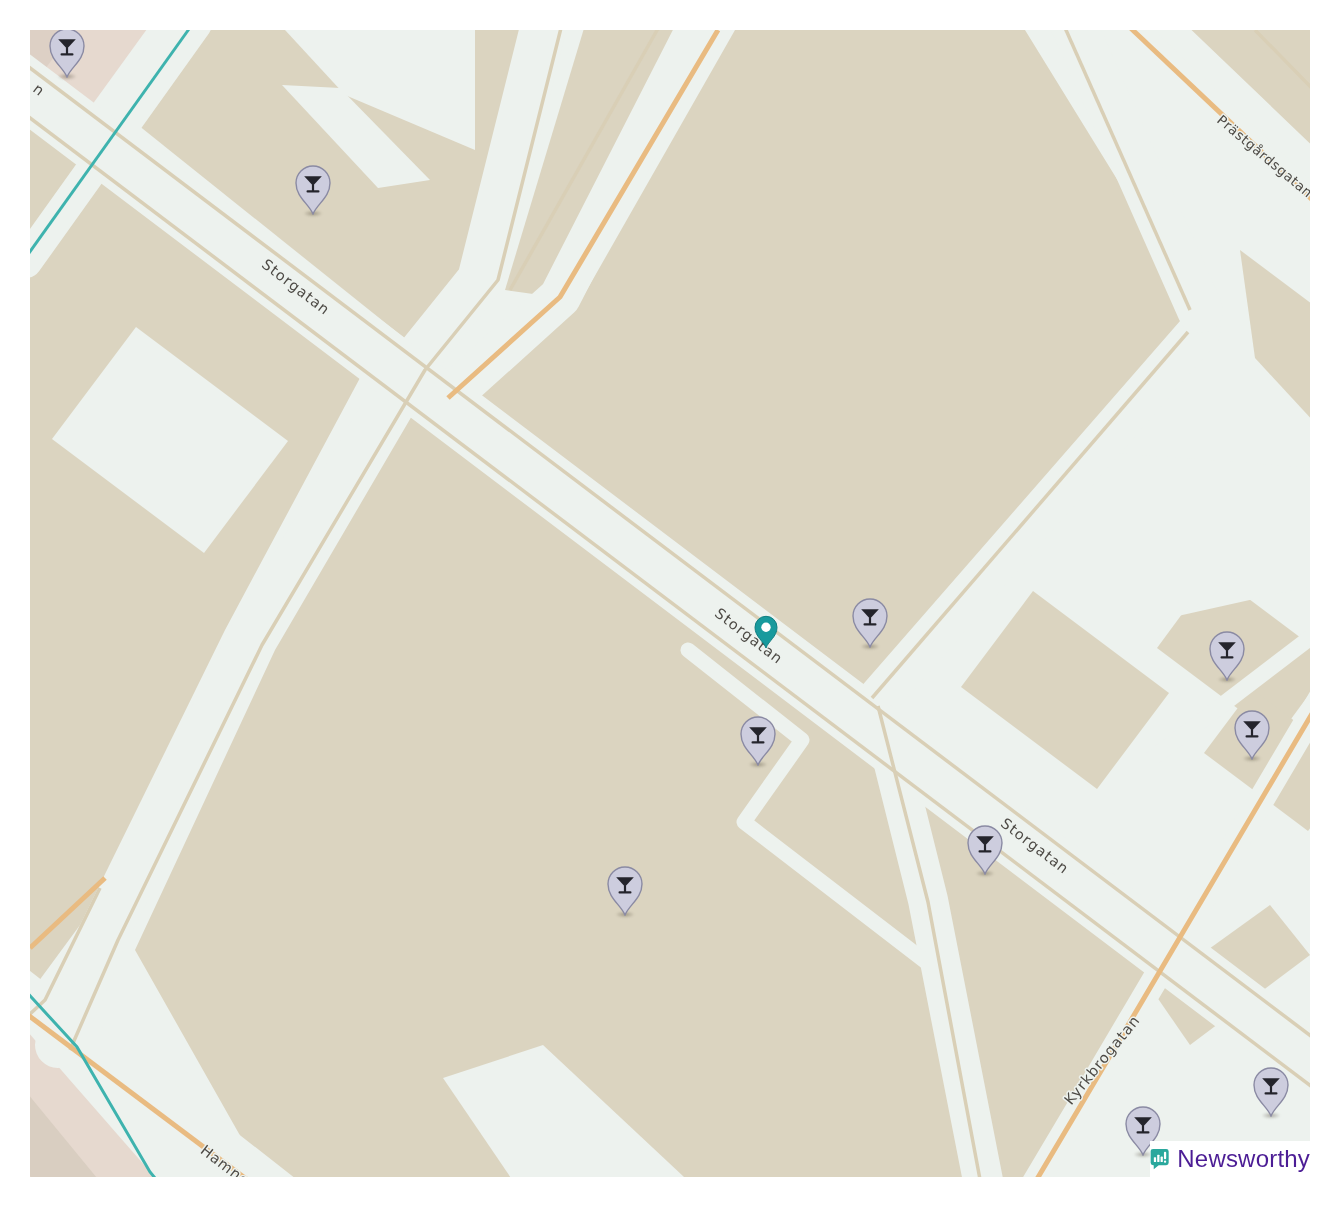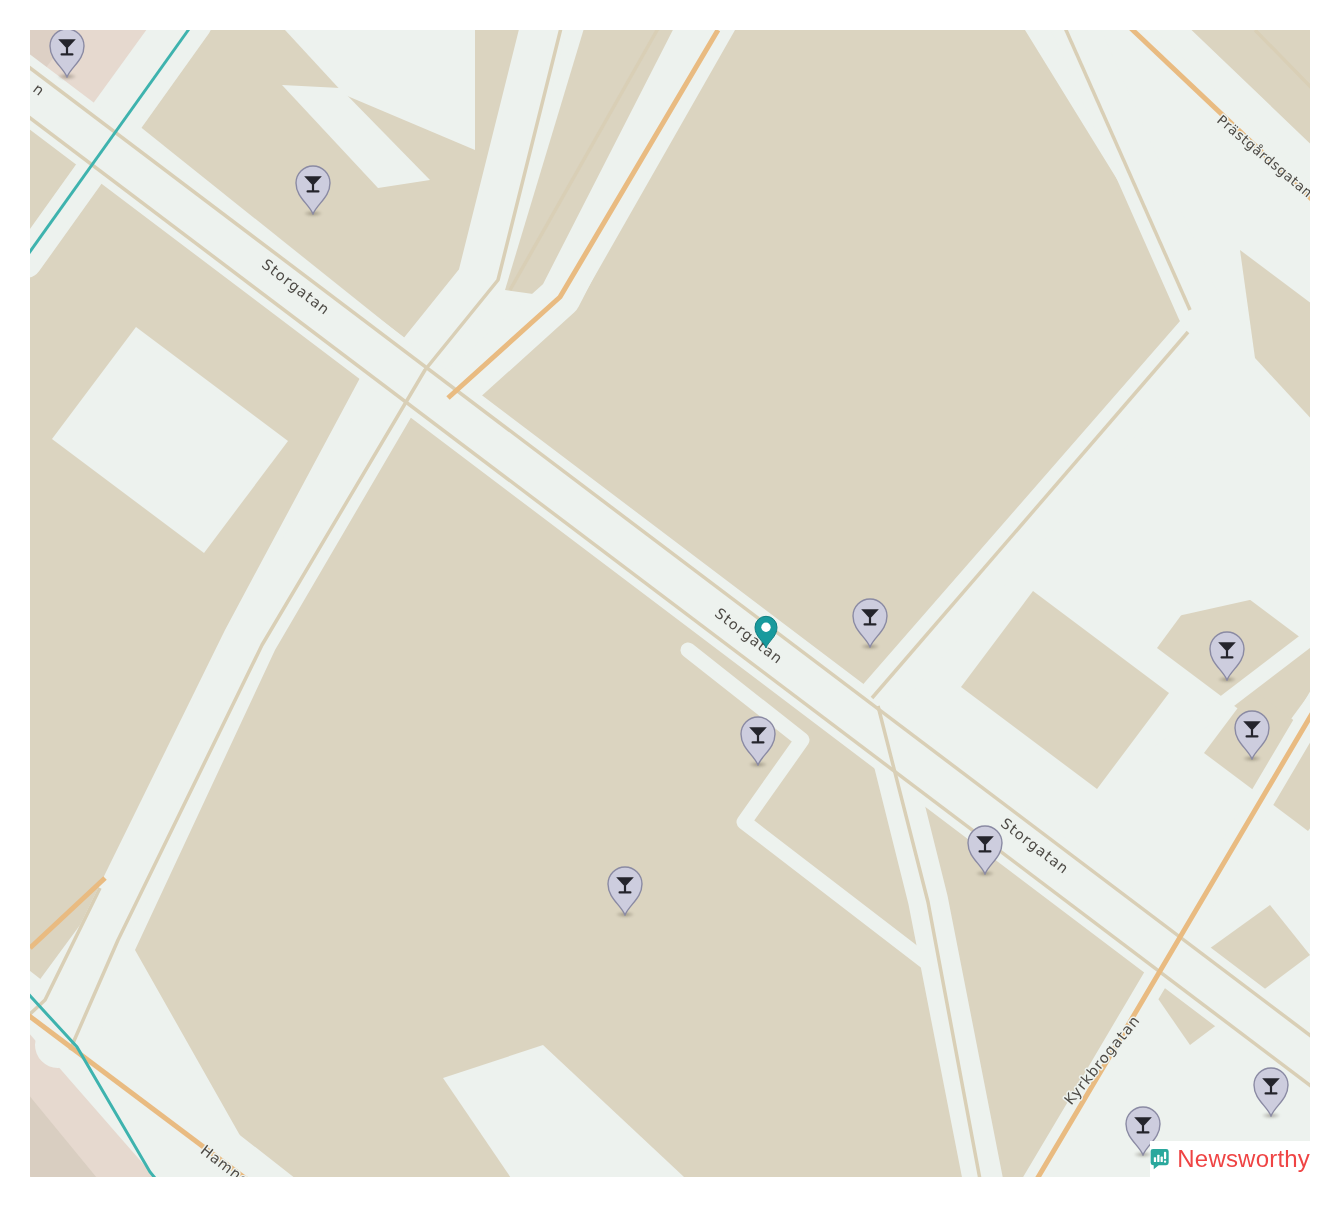--- a/index.html
+++ b/index.html
@@ -30,21 +30,21 @@
   
   .frame{position:absolute;background:#ffffff;z-index:3;}
   #frame-top{left:0;top:0;width:1340px;height:30px;}
   #frame-bottom{left:0;top:1177px;width:1340px;height:29px;}
   #frame-left{left:0;top:0;width:30px;height:1206px;}
   #frame-right{left:1310px;top:0;width:30px;height:1206px;}
   
   #attribution{position:absolute;left:1150px;top:1141px;width:160px;height:36px;background:#fff;
       z-index:4;display:flex;align-items:center;gap:8px;}
   #brand-text{font-family:"Liberation Sans",sans-serif;font-size:24px;font-weight:500;
-      color:#ef4444;letter-spacing:.2px;white-space:nowrap;}
+      color:#4c1d95;letter-spacing:.2px;white-space:nowrap;}
 </style>
 </head>
 <body>
 
 <div id="stage">
 
   <svg id="map-svg" width="1340" height="1206" viewBox="0 0 1340 1206">
 
     <rect x="0" y="0" width="1340" height="1206" fill="#edf2ee"></rect>
 

